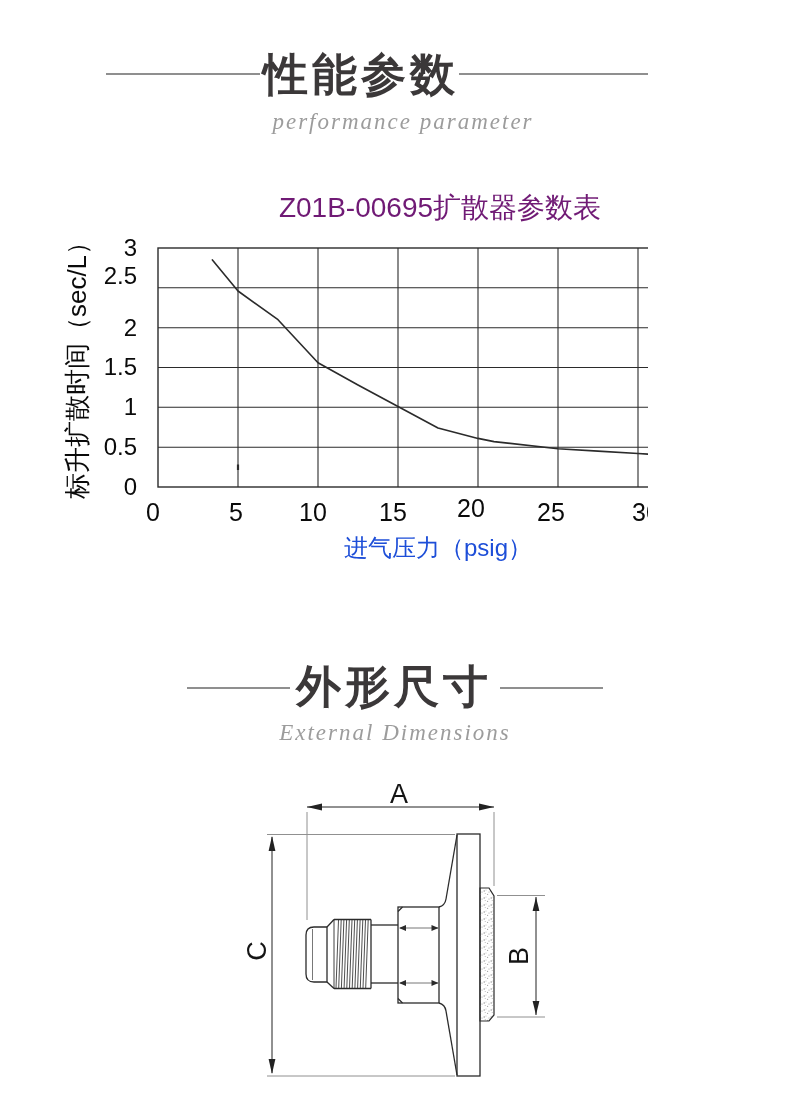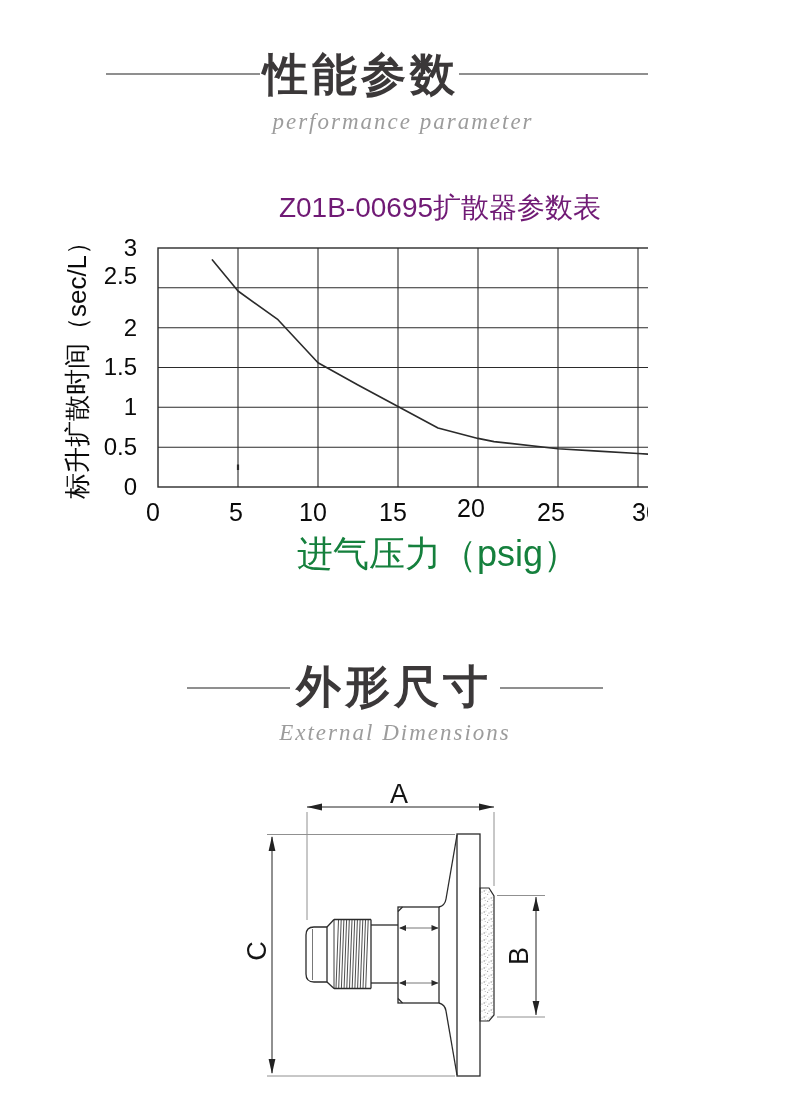--- a/index.html
+++ b/index.html
@@ -10,21 +10,21 @@
              color:#3b3839;transform:translateX(-50%);white-space:nowrap;}
   .sec-sub{font-family:"Liberation Serif",serif;font-style:italic;font-size:23px;
            line-height:1;letter-spacing:2px;color:#9c9c9c;transform:translateX(-50%);
            white-space:nowrap;}
   .deco-line{height:2px;background:#8f8f8f;}
   .chart-title{font-size:28px;line-height:1;color:#701a75;transform:translateX(-50%);
                white-space:nowrap;}
   .ytick{width:50px;text-align:right;font-size:24px;line-height:1;color:#0a0a0a;
          transform:translateY(-50%);}
   .xtick{font-size:25px;line-height:1;color:#0a0a0a;transform:translateX(-50%);}
-  .axis-x{font-size:36px;line-height:1;color:#15803d;transform:translateX(-50%);
+  .axis-x{font-size:24px;line-height:1;color:#1d4ed8;transform:translateX(-50%);
           white-space:nowrap;}
   .axis-y{font-size:26px;line-height:1;color:#0a0a0a;white-space:nowrap;
           transform:translate(-50%,-50%) rotate(-90deg);}
   .dim-label{font-size:27px;line-height:1;color:#141414;}
   .dim-center{transform:translate(-50%,-50%);}
   .dim-rot{transform:translate(-50%,-50%) rotate(-90deg);}
   svg{position:absolute;left:0;top:0;}
 </style>
 </head>
 <body>

